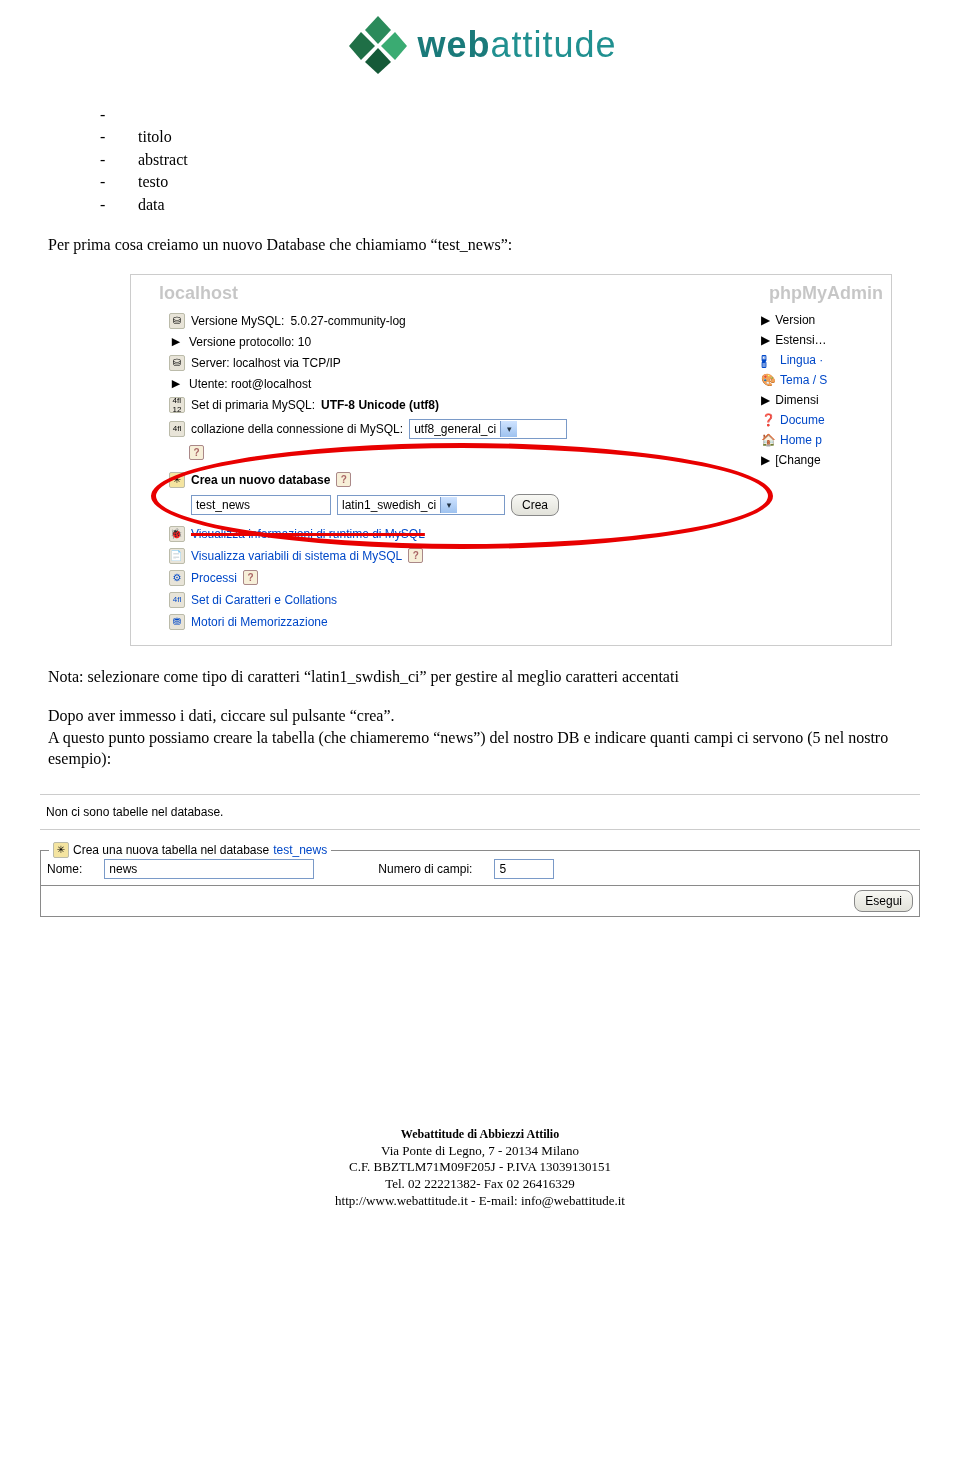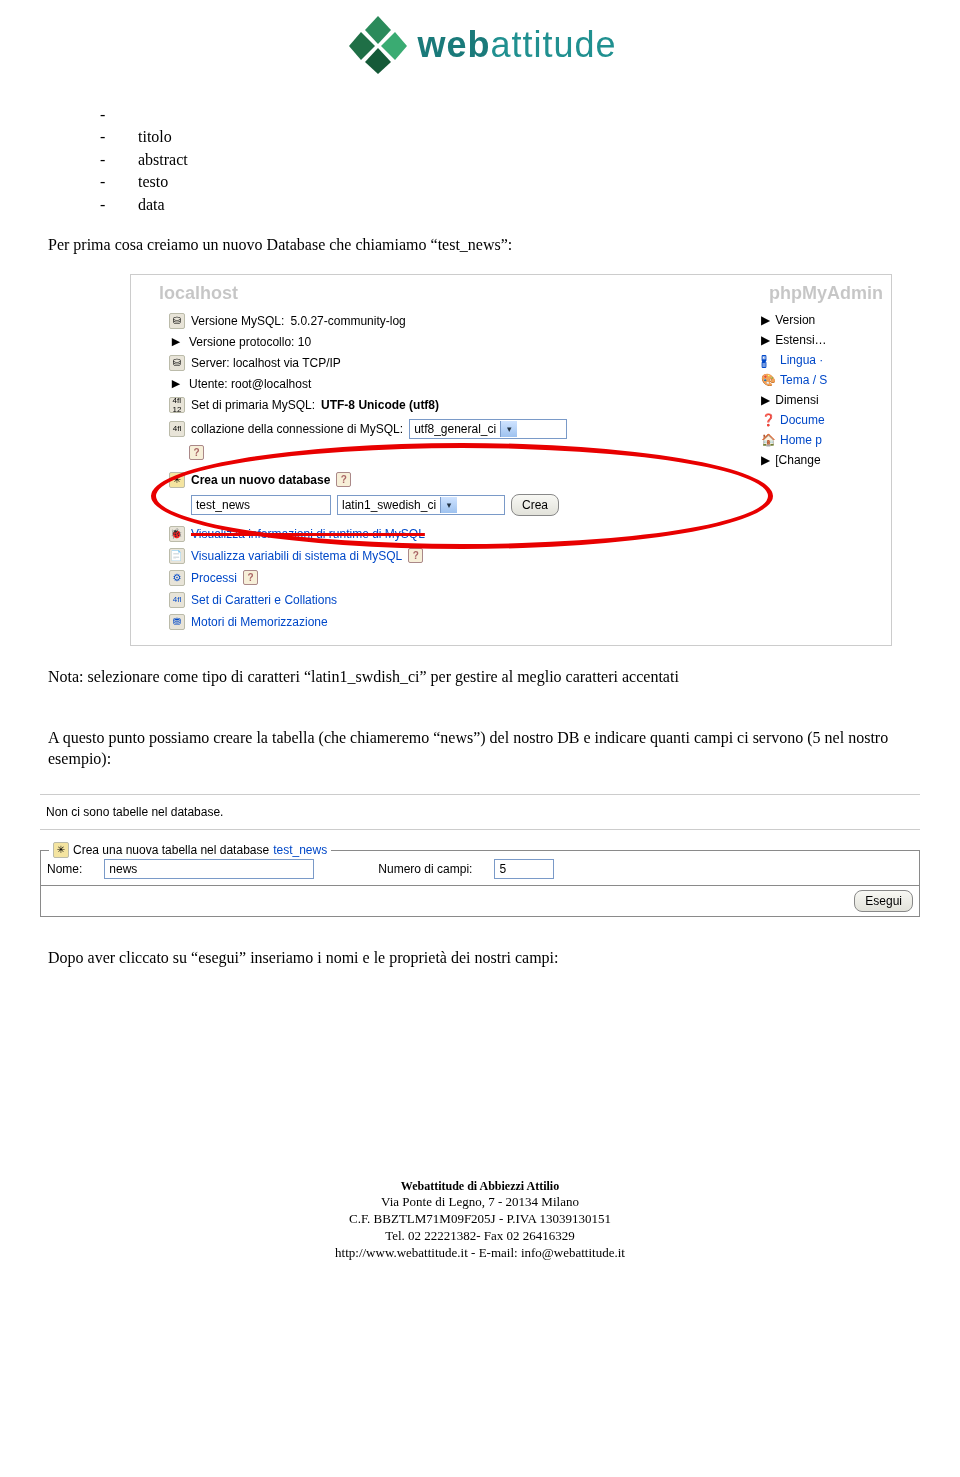--- a/index.html
+++ b/index.html
@@ -364,21 +364,21 @@
             <span>▶</span>
             <span>[Change</span>
           </div>
       </div>
     </div>
     <div class="red-circle"></div>
   </div>
 
   <p class="para">Nota: selezionare come tipo di caratteri “latin1_swdish_ci” per gestire al meglio caratteri accentati</p>
   <p class="para">
-    <br>
+    <span>Dopo aver immesso i dati, ciccare sul pulsante “crea”.</span><br>
     <span>A questo punto possiamo creare la tabella (che chiameremo “news”) del nostro DB e indicare quanti campi ci servono (5 nel nostro esempio):</span>
   </p>
 
   <div class="shot2">
     <div class="shot2-msg">Non ci sono tabelle nel database.</div>
     <div class="fieldset">
       <div class="legend">
         <span class="ic" style="background:#f4e4a0;">✳</span>
         <span>Crea una nuova tabella nel database</span>
         <span style="color:#0048c8;">test_news</span>
@@ -389,21 +389,20 @@
         <span style="width:20px;"></span>
         <span>Numero di campi:</span>
         <span class="input-fake" style="width:50px;">5</span>
       </div>
     </div>
     <div class="exec-bar">
       <span class="btn-fake">Esegui</span>
     </div>
   </div>
 
-  <p class="para">Dopo aver cliccato su “esegui” inseriamo i nomi e le proprietà dei nostri campi:</p>
 
 </div>
 
 <div class="footer">
   <div class="bold">Webattitude di Abbiezzi Attilio</div>
   <div>Via Ponte di Legno, 7 - 20134 Milano</div>
   <div>C.F. BBZTLM71M09F205J - P.IVA 13039130151</div>
   <div>Tel. 02 22221382- Fax 02 26416329</div>
   <div>http://www.webattitude.it - E-mail: info@webattitude.it</div>
 </div>

